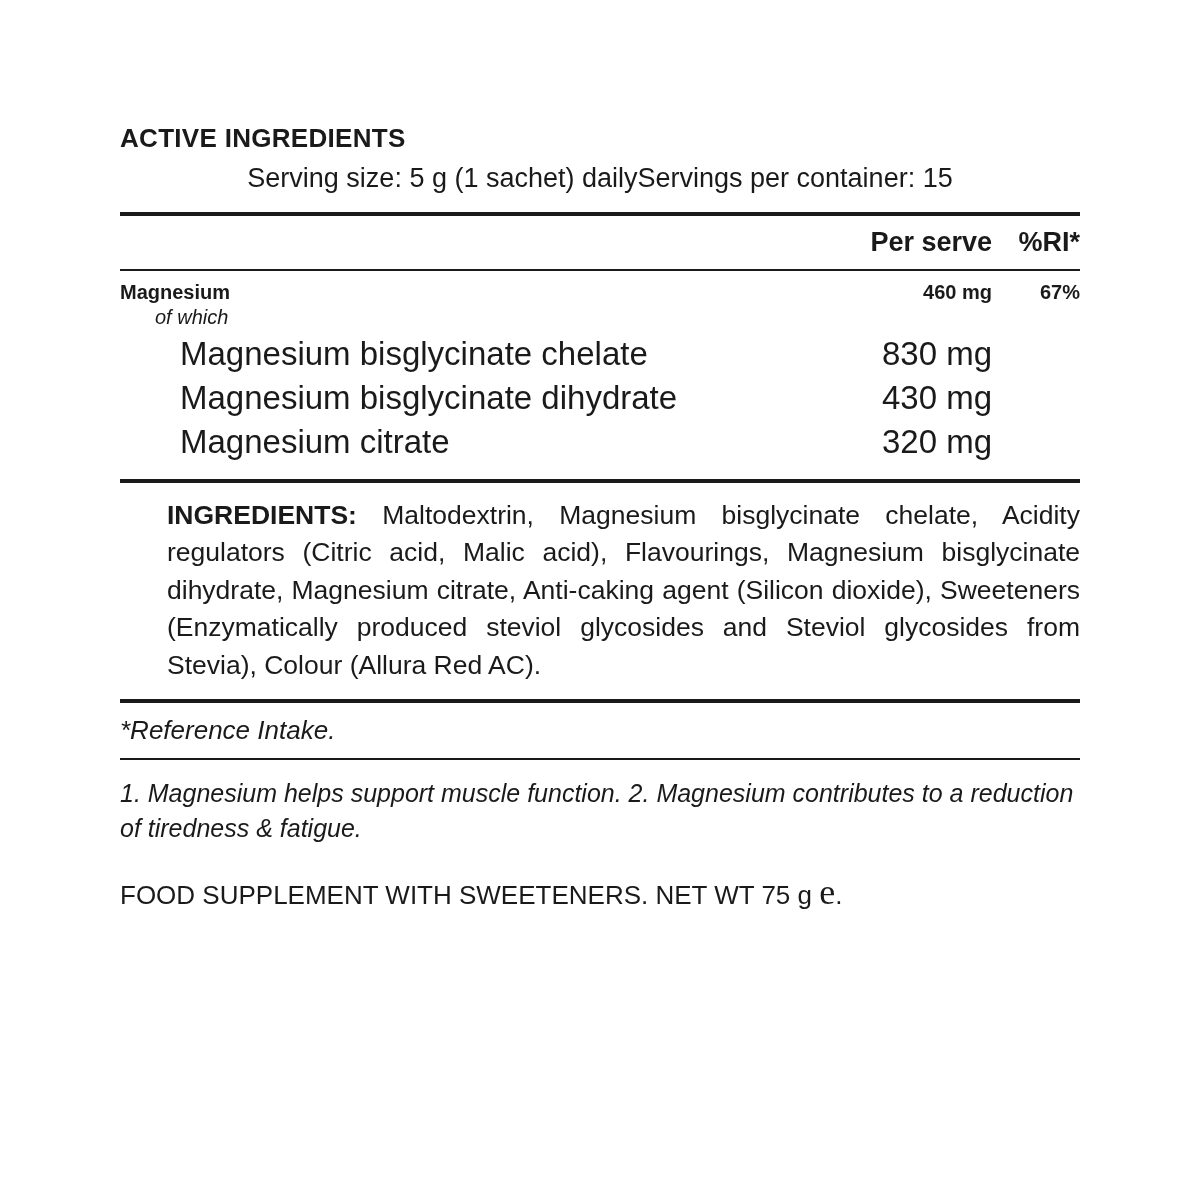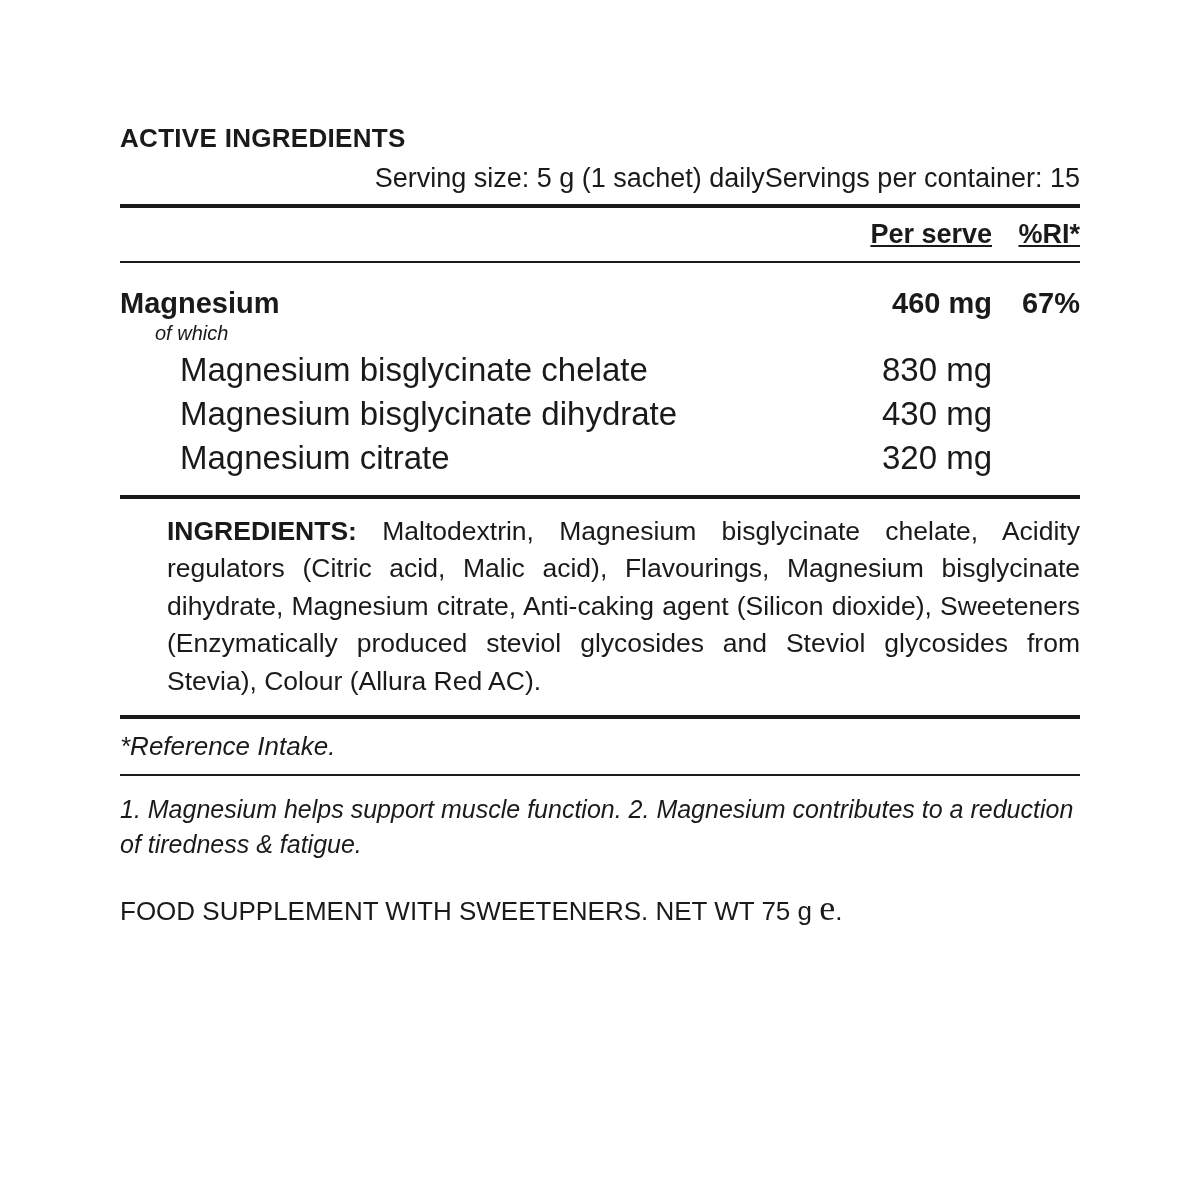--- a/index.html
+++ b/index.html
@@ -22,62 +22,61 @@
   }
   .title {
     font-size: 26px;
     font-weight: bold;
     letter-spacing: 0.3px;
     line-height: 1.1;
     margin: 16px 0 10px 0;
   }
   .serving-row {
     display: flex;
-    justify-content: flex-end;
+    justify-content: center;
     align-items: baseline;
     font-size: 27px;
-    padding-bottom: 10px;
+    padding-bottom: 18px;
   }
   .rule-thick {
     border-top: 4px solid #1a1a1a;
     height: 0;
   }
   .rule-thin {
     border-top: 2px solid #1a1a1a;
     height: 0;
   }
   .col-head {
     display: flex;
     justify-content: flex-end;
     align-items: flex-start;
     font-size: 27px;
     font-weight: bold;
     padding: 11px 0 11px 0;
-    text-decoration: underline;
   }
   .amt-col {
     width: 190px;
     text-align: right;
   }
   .ri-col {
     width: 88px;
     text-align: right;
   }
   .nutri-row {
     display: flex;
     align-items: baseline;
     font-size: 33px;
   }
   .nutri-row .name {
     flex: 1;
   }
   .row-main {
     font-weight: bold;
-    font-size: 29px;
-    padding-top: 24px;
+    font-size: 20px;
+    padding-top: 10px;
   }
   .row-main .amt-col { font-weight: bold; }
   .of-which {
     font-style: italic;
     font-size: 20px;
     padding-left: 35px;
     padding-top: 2px;
   }
   .row-sub {
     padding-left: 60px;

